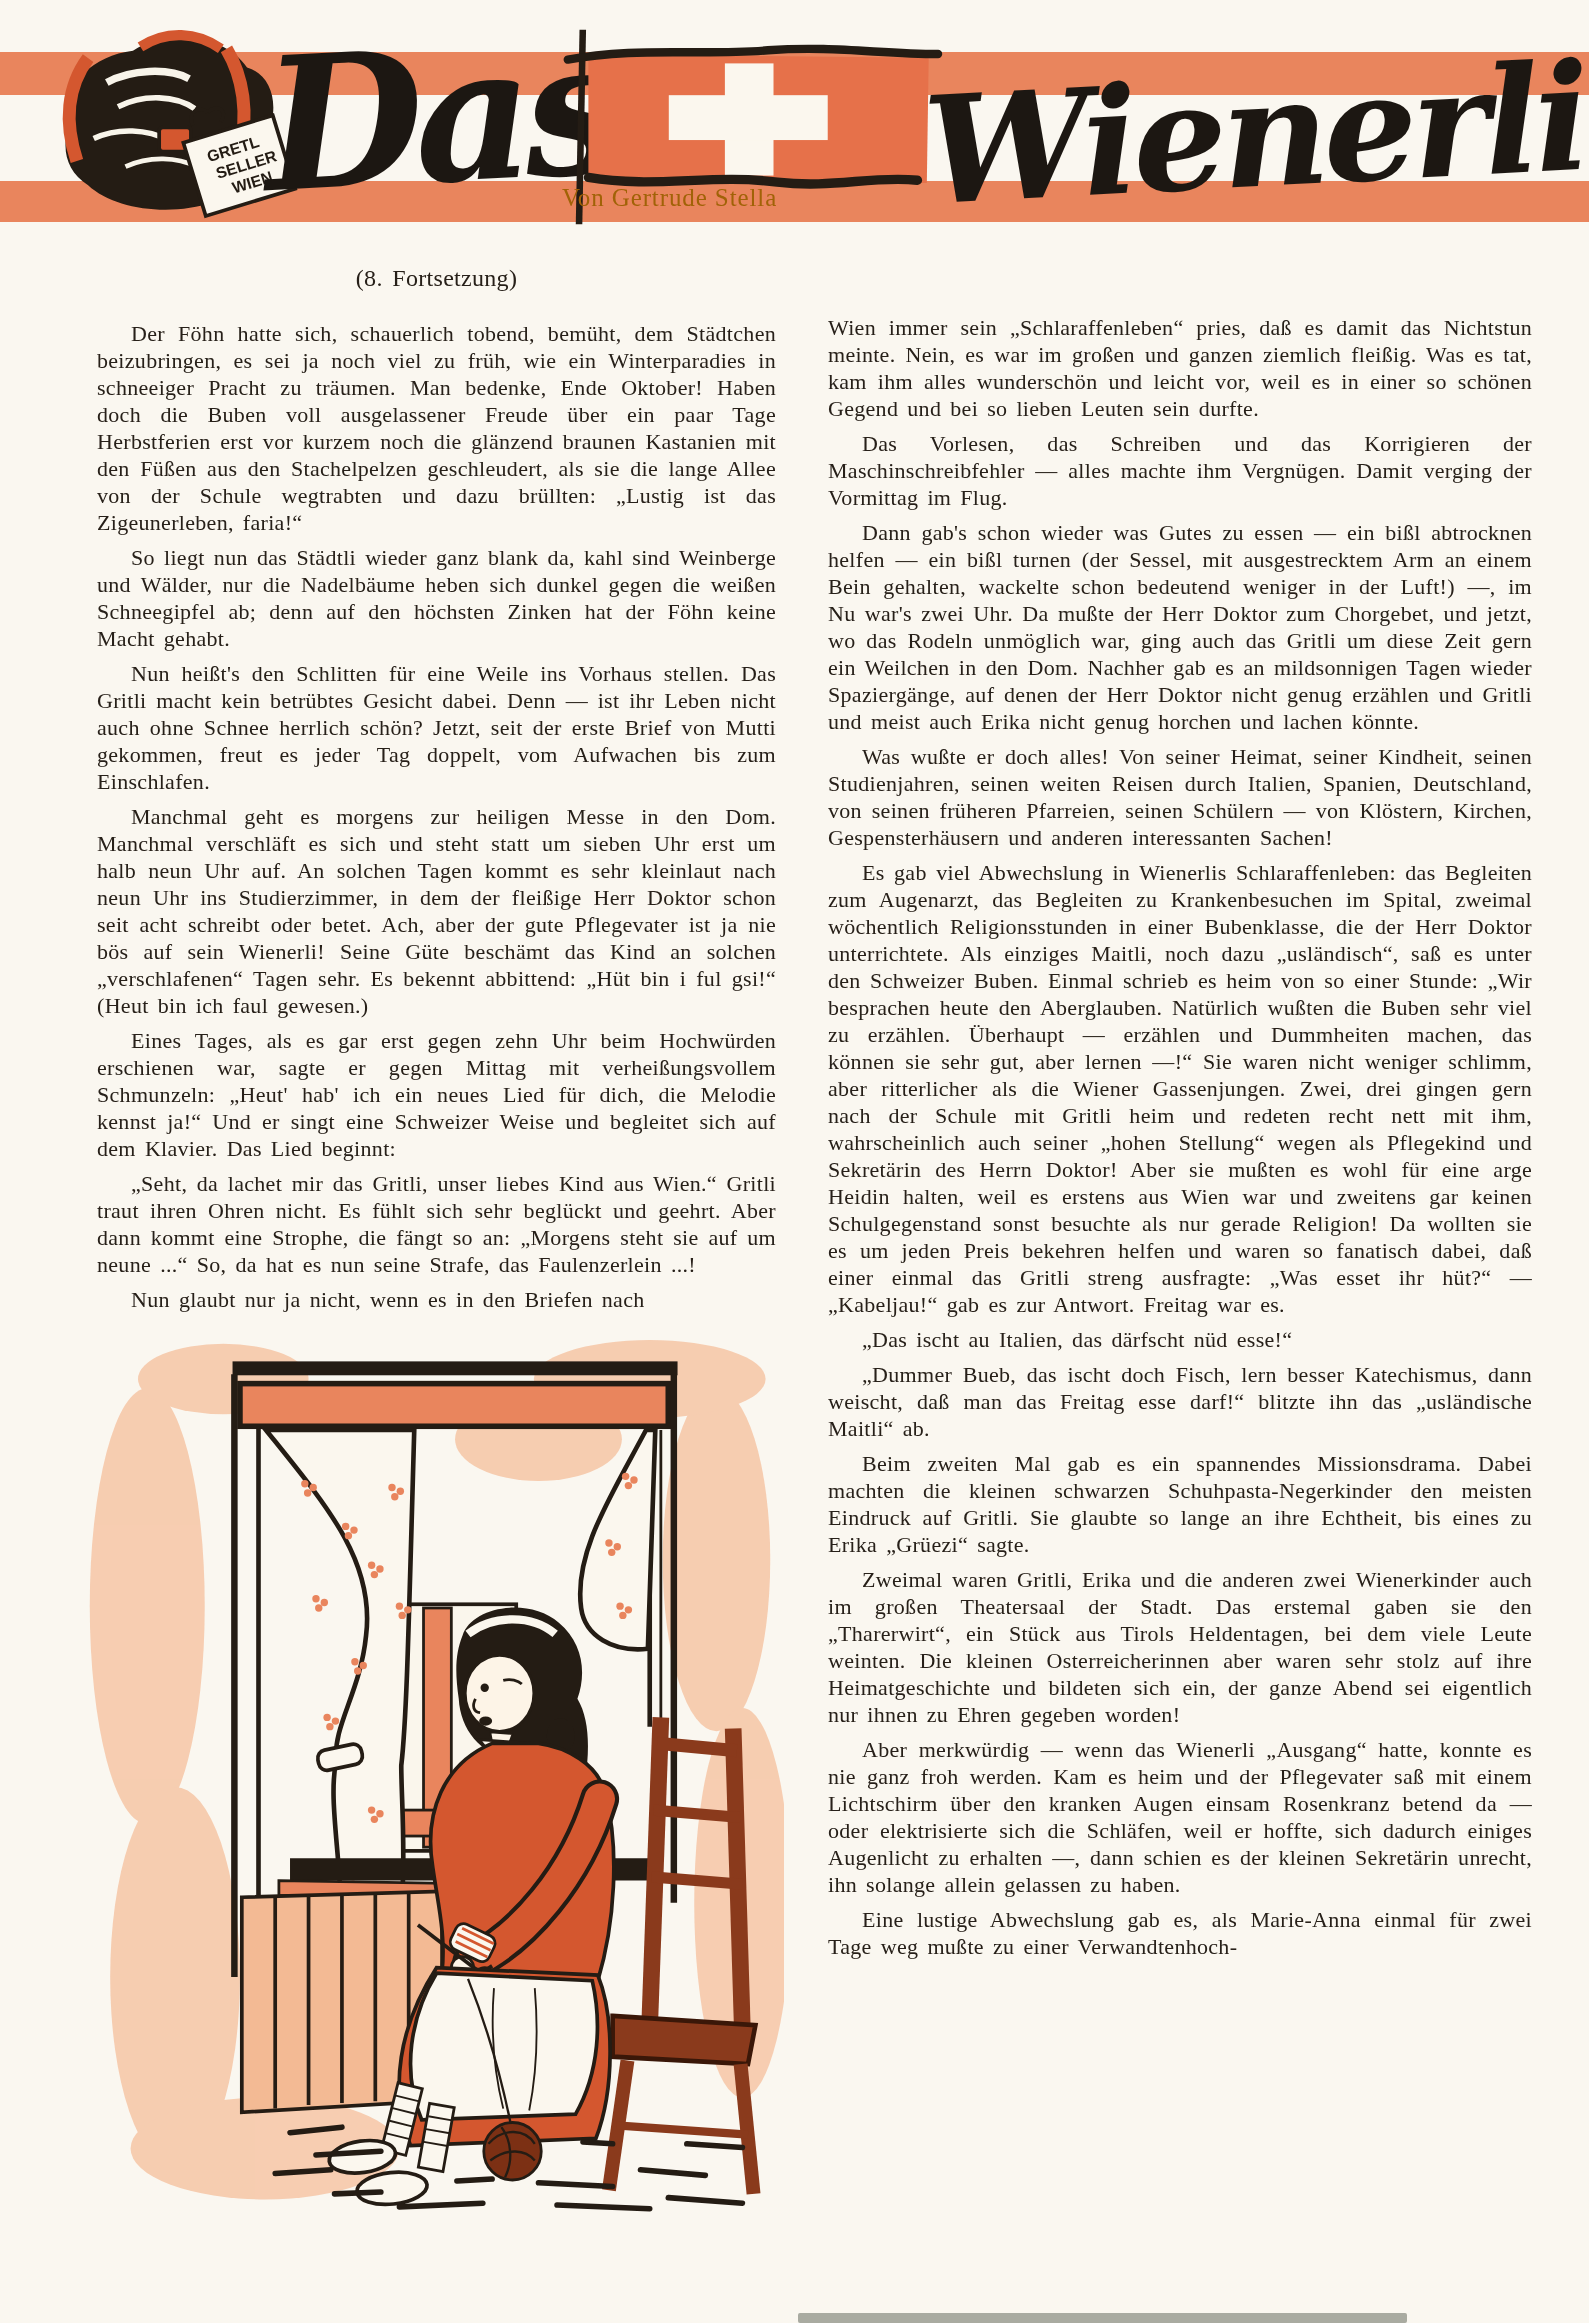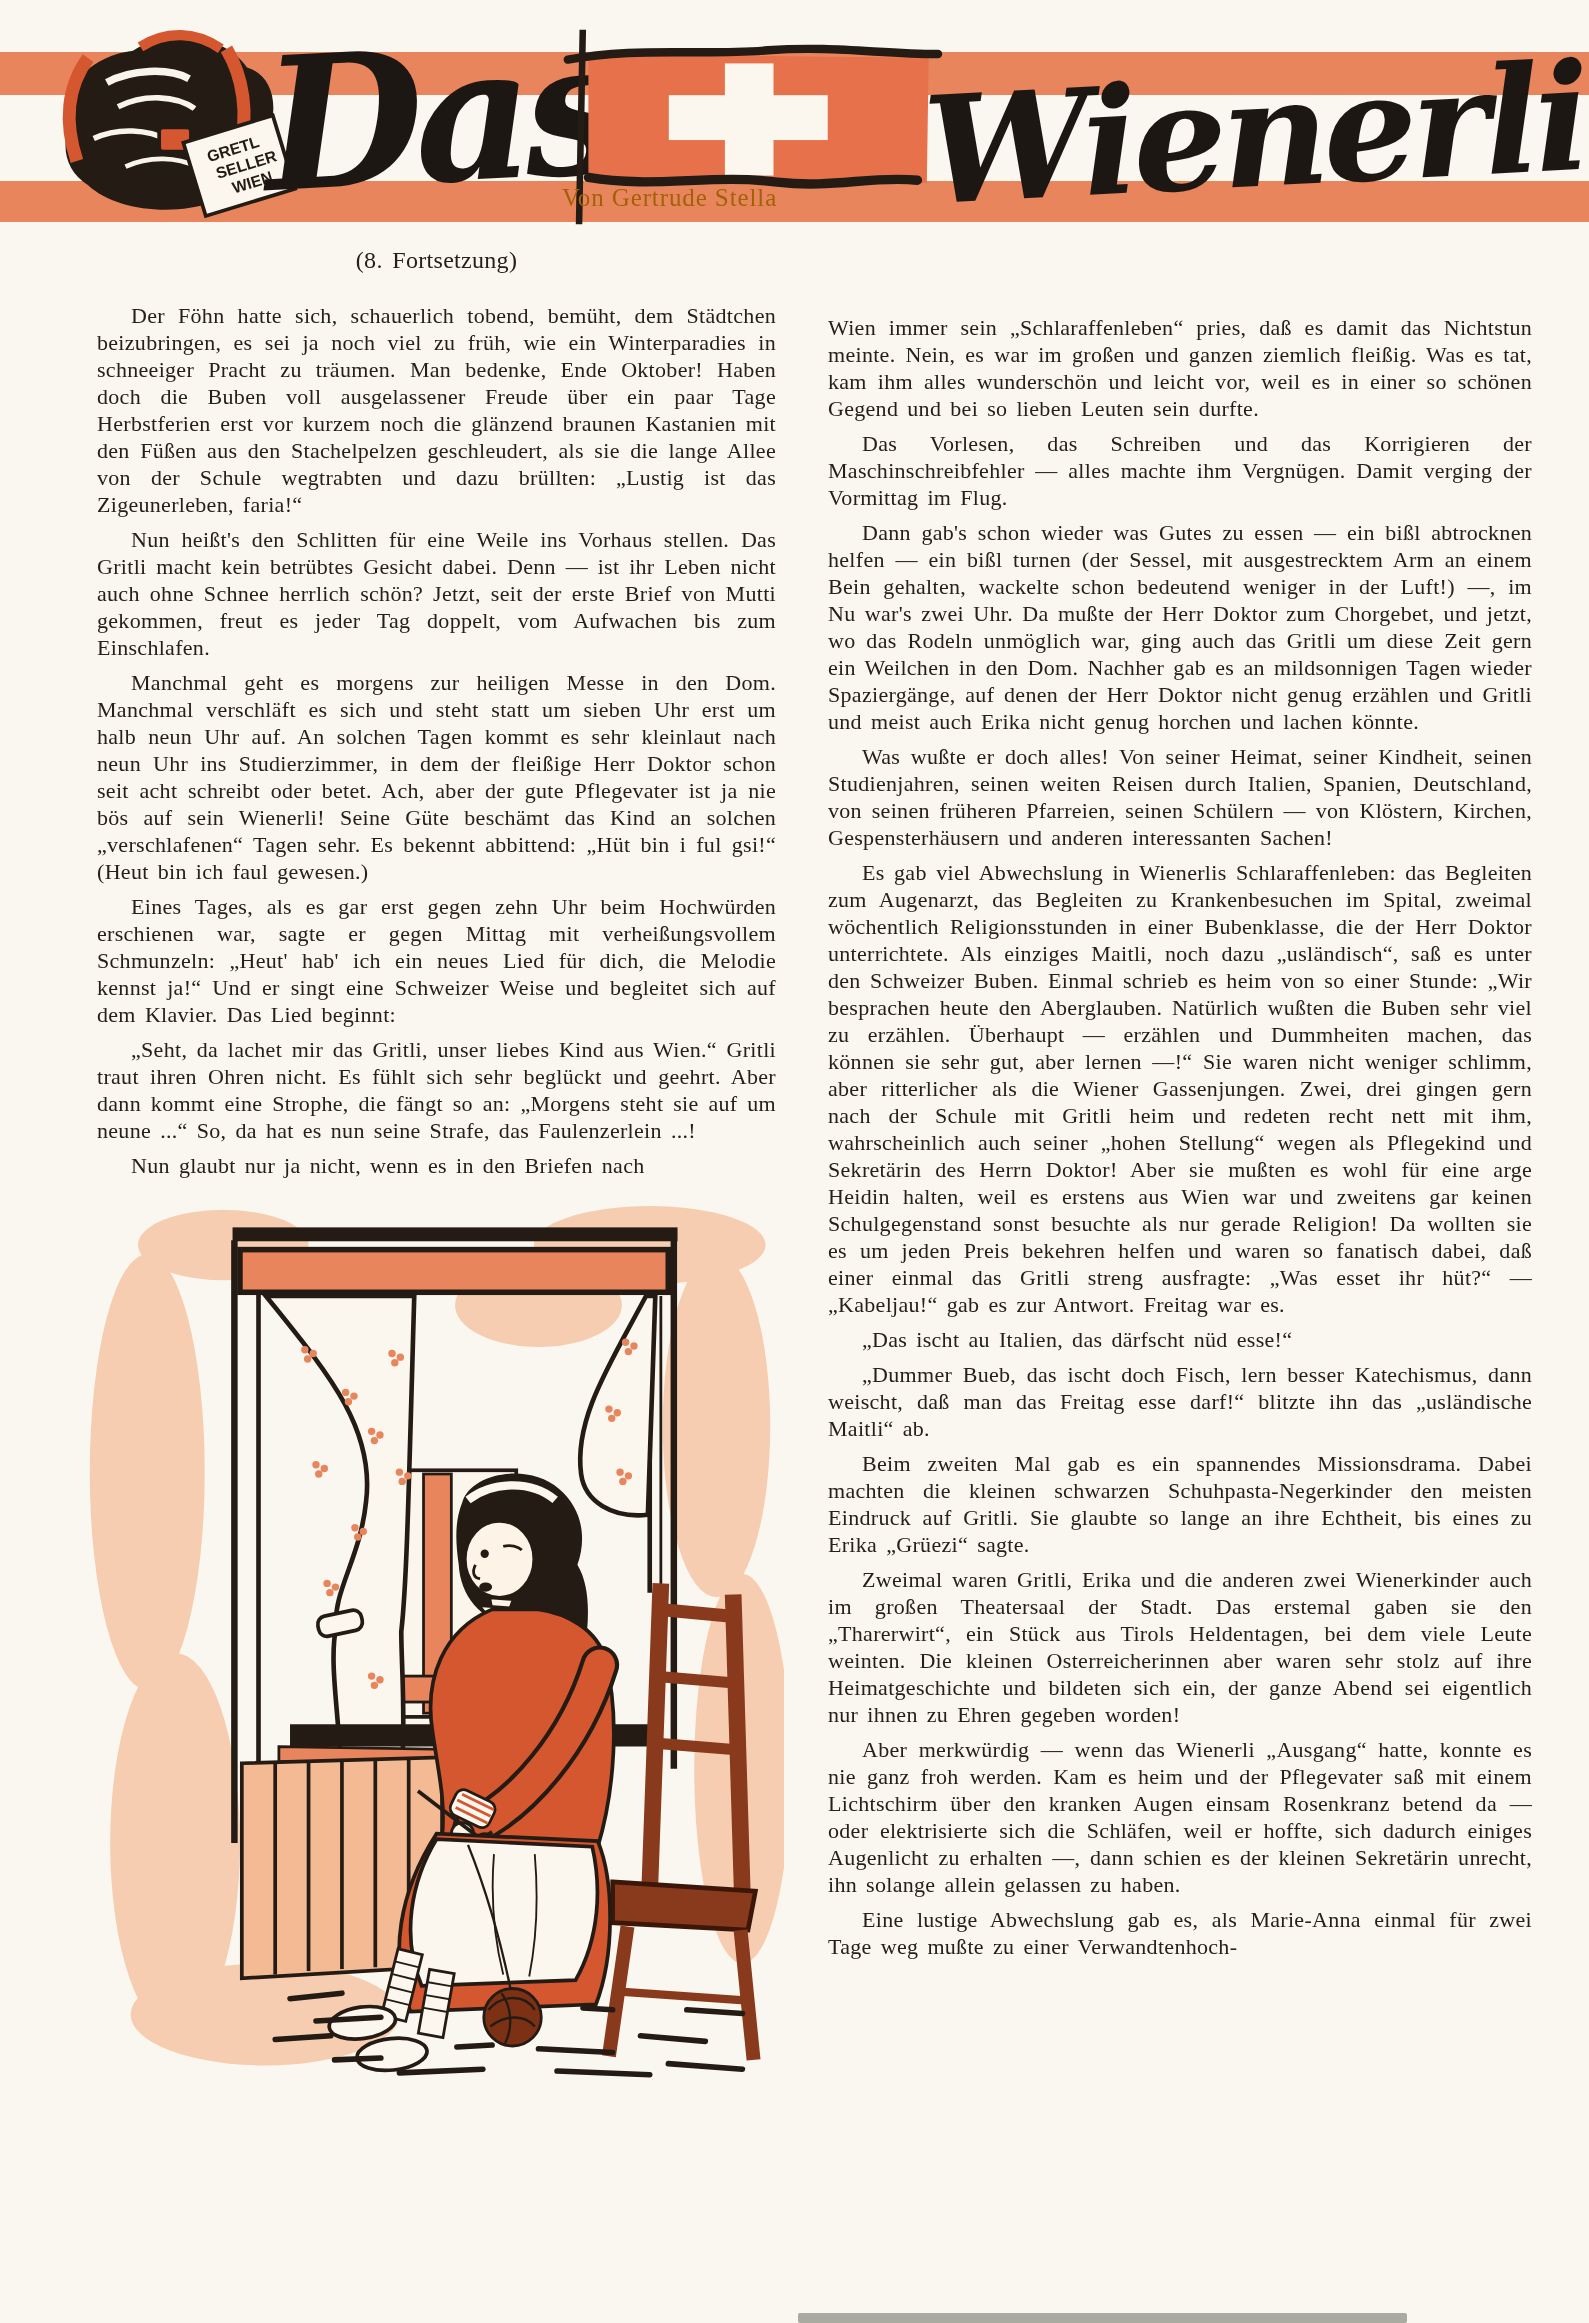--- a/index.html
+++ b/index.html
@@ -32,21 +32,21 @@
   .title-das{left:264px;top:24px;font-size:184px;letter-spacing:-9.4px;}
   .title-wienerli{left:924px;top:60px;font-size:148px;letter-spacing:-5.6px;}
   .byline{
     position:absolute;left:562px;top:184px;width:382px;
     text-align:left;font-weight:normal;font-size:25px;
     color:#a16207;letter-spacing:0.9px;
   }
   
   .col{position:absolute;font-size:22px;line-height:27px;text-align:justify;
        hyphens:auto;-webkit-hyphens:auto;word-spacing:3.3px;letter-spacing:0.3px;}
-  .col-left{left:89px;top:247px;width:695px;}
+  .col-left{left:89px;top:265px;width:695px;}
   .col-right{left:820px;top:306px;width:720px;}
   .continuation{text-align:center;font-size:24px;margin:0 0 28px 0;text-indent:0;}
   .chapter-title{text-align:center;font-size:26px;font-weight:bold;margin:0 0 22.5px 0;}
   .para{margin:8px;text-indent:34px;}
   .para.noindent{text-indent:0;}
   .illus{display:block;margin:15px auto 0 auto;width:695px;height:890px;}
   .bottom-strip{
     position:absolute;left:798px;top:2313px;width:609px;height:10.3px;
     background:#474d40;opacity:.45;border-radius:1.9px;
   }
@@ -93,20 +93,21 @@
 
     <div class="script-title title-wienerli">Wienerli</div>
 
     <div class="byline">Von Gertrude Stella</div>
   </header>
 
   <section class="col col-left">
     <p class="continuation">(8. Fortsetzung)</p>
     <div>
         <p class="para">Der Föhn hatte sich, schauerlich tobend, bemüht, dem Städtchen beizubringen, es sei ja noch viel zu früh, wie ein Winterparadies in schneeiger Pracht zu träumen. Man bedenke, Ende Oktober! Haben doch die Buben voll ausgelassener Freude über ein paar Tage Herbstferien erst vor kurzem noch die glänzend braunen Kastanien mit den Füßen aus den Stachelpelzen geschleudert, als sie die lange Allee von der Schule wegtrabten und dazu brüllten: „Lustig ist das Zigeunerleben, faria!“</p>
+        <p class="para">So liegt nun das Städtli wieder ganz blank da, kahl sind Weinberge und Wälder, nur die Nadelbäume heben sich dunkel gegen die weißen Schneegipfel ab; denn auf den höchsten Zinken hat der Föhn keine Macht gehabt.</p>
         <p class="para">Nun heißt's den Schlitten für eine Weile ins Vorhaus stellen. Das Gritli macht kein betrübtes Gesicht dabei. Denn — ist ihr Leben nicht auch ohne Schnee herrlich schön? Jetzt, seit der erste Brief von Mutti gekommen, freut es jeder Tag doppelt, vom Aufwachen bis zum Einschlafen.</p>
         <p class="para">Manchmal geht es morgens zur heiligen Messe in den Dom. Manchmal verschläft es sich und steht statt um sieben Uhr erst um halb neun Uhr auf. An solchen Tagen kommt es sehr kleinlaut nach neun Uhr ins Studierzimmer, in dem der fleißige Herr Doktor schon seit acht schreibt oder betet. Ach, aber der gute Pflegevater ist ja nie bös auf sein Wienerli! Seine Güte beschämt das Kind an solchen „verschlafenen“ Tagen sehr. Es bekennt abbittend: „Hüt bin i ful gsi!“ (Heut bin ich faul gewesen.)</p>
         <p class="para">Eines Tages, als es gar erst gegen zehn Uhr beim Hochwürden erschienen war, sagte er gegen Mittag mit verheißungsvollem Schmunzeln: „Heut' hab' ich ein neues Lied für dich, die Melodie kennst ja!“ Und er singt eine Schweizer Weise und begleitet sich auf dem Klavier. Das Lied beginnt:</p>
         <p class="para">„Seht, da lachet mir das Gritli, unser liebes Kind aus Wien.“ Gritli traut ihren Ohren nicht. Es fühlt sich sehr beglückt und geehrt. Aber dann kommt eine Strophe, die fängt so an: „Morgens steht sie auf um neune ...“ So, da hat es nun seine Strafe, das Faulenzerlein ...!</p>
         <p class="para">Nun glaubt nur ja nicht, wenn es in den Briefen nach</p>
       </div>
 
     <svg class="illus" viewBox="0 0 740 960">
 
       <g fill="#f6c6a6" stroke="none" opacity="0.85">

